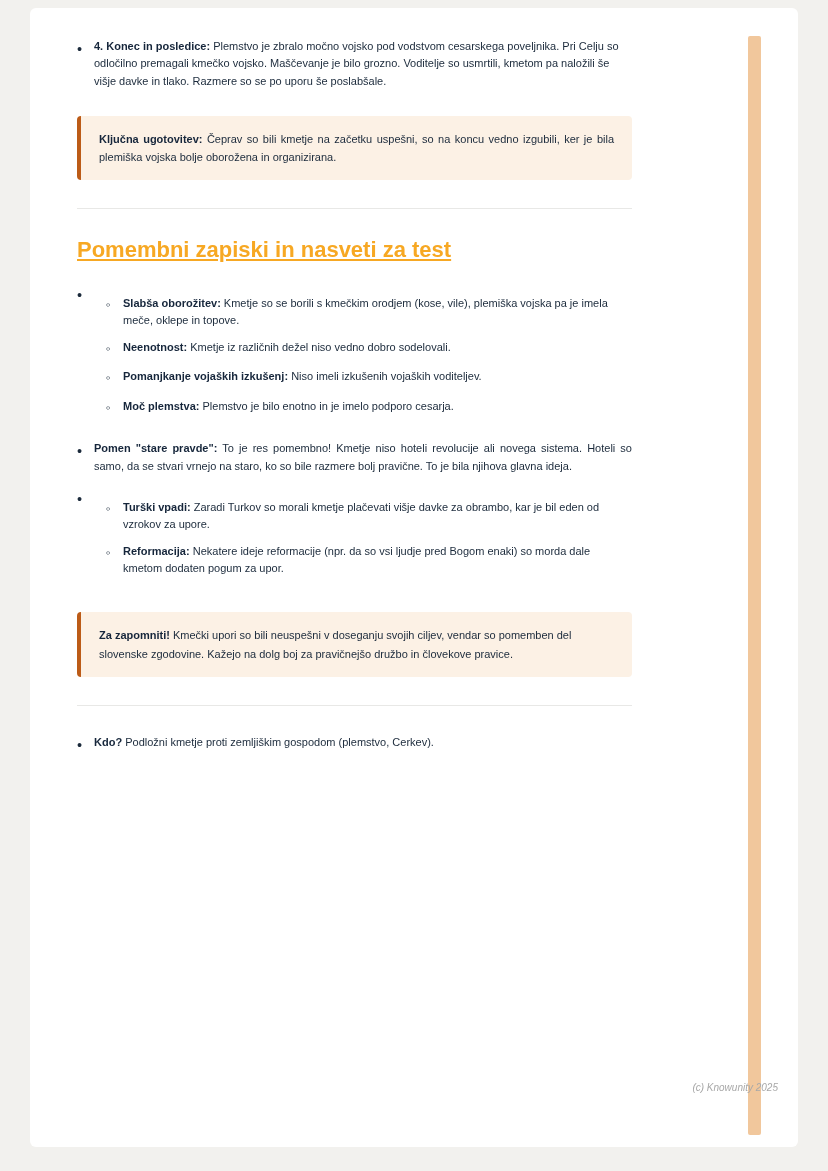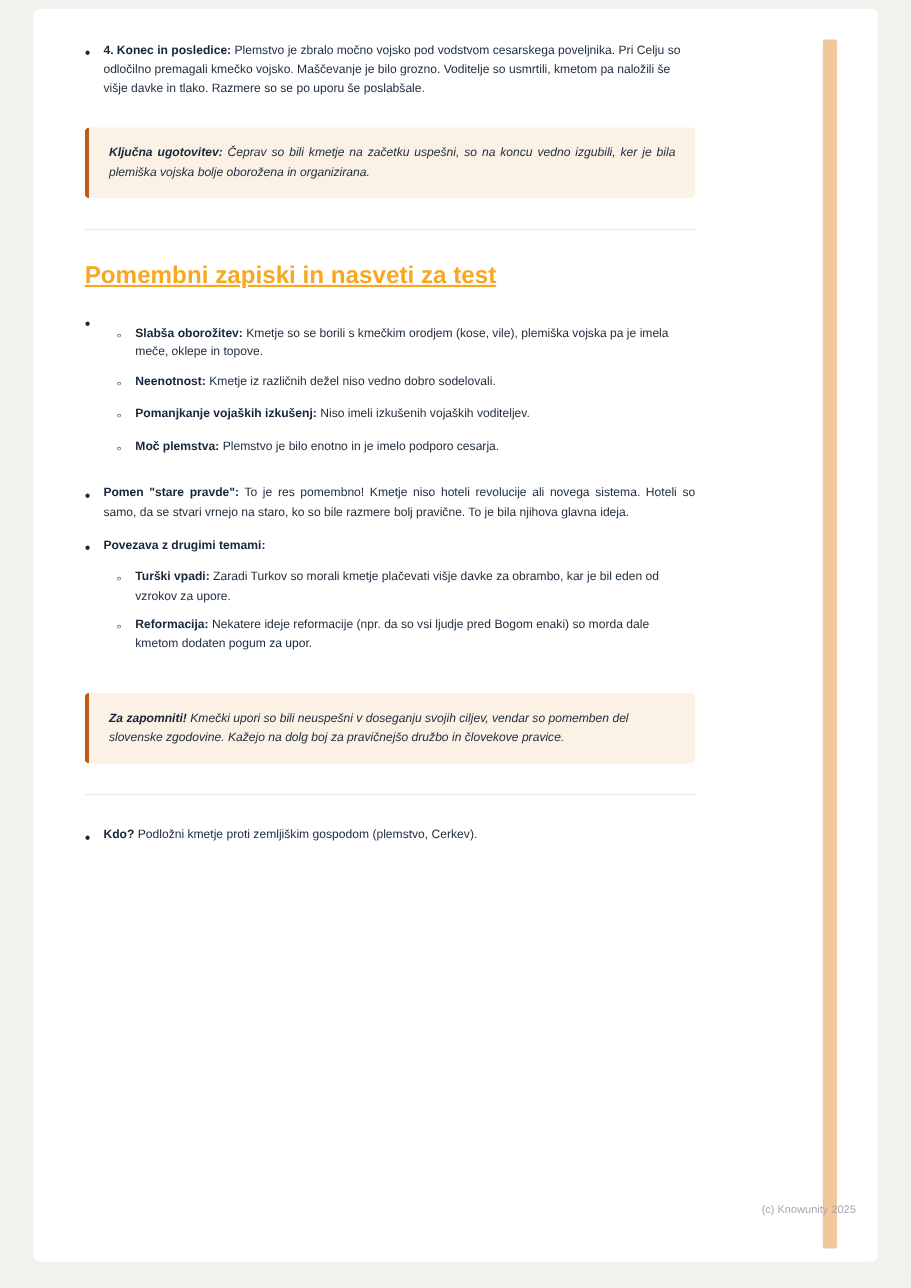--- a/index.html
+++ b/index.html
@@ -60,41 +60,42 @@
   }
   .para strong { font-weight: 700; color: #16263b; }
   .justify { text-align: justify; }
   .callout {
     background: #fcf1e5;
     border-left: 4px solid #bc5b17;
     border-radius: 4px;
     padding: 14px 18px;
     margin: 26px 0;
   }
-  .callout .para { line-height: 1.65; font-style: italic; }
+  .callout .para { line-height: 1.65; }
   hr.divider {
     border: none;
     border-top: 1px solid #e8e8e6;
     margin: 28px 0;
   }
   h2.section-title {
     margin: 0 0 20px 0;
     font-size: 22px;
     font-weight: 700;
     color: #f7a823;
     line-height: 1.2;
     text-decoration: underline;
   }
   .watermark {
     position: absolute;
     right: 20px;
-    bottom: 41px;
+    bottom: 54px;
     z-index: 3;
     font-size: 10px;
     color: #a8a8a8;
+    font-style: italic;
   }
 </style>
 </head>
 <body>
 
 <div class="canvas">
   <div class="page">
     <div class="page-stripe"></div>
 
     <div class="content">
@@ -153,21 +154,20 @@
         <li class="item">
           <span class="marker">•</span>
           <div class="item-body">
             <p class="para justify"><strong>Pomen "stare pravde":</strong> <span>To je res pomembno! Kmetje niso hoteli revolucije ali novega sistema. Hoteli so samo, da se stvari vrnejo na staro, ko so bile razmere bolj pravične. To je bila njihova glavna ideja.</span></p>
           </div>
         </li>
 
         <li class="item">
           <span class="marker">•</span>
           <div class="item-body">
-            <p class="para"><strong>Povezava z drugimi temami:</strong> <span></span></p>
             <ul class="list lvl2">
               <li class="item">
                 <span class="marker">◦</span>
                 <div class="item-body">
                   <p class="para"><strong>Turški vpadi:</strong> <span>Zaradi Turkov so morali kmetje plačevati višje davke za obrambo, kar je bil eden od vzrokov za upore.</span></p>
                 </div>
               </li>
               <li class="item">
                 <span class="marker">◦</span>
                 <div class="item-body">

